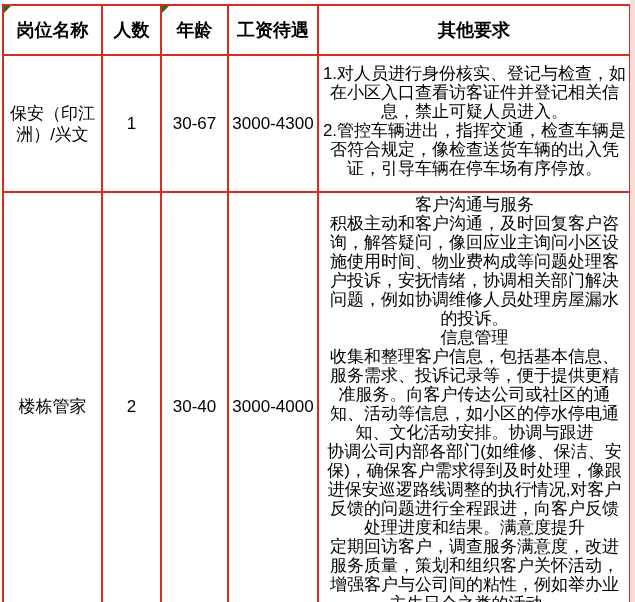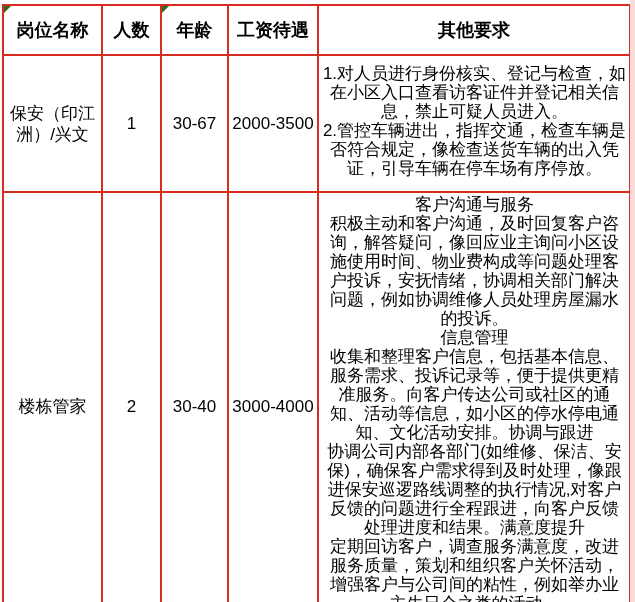--- a/index.html
+++ b/index.html
@@ -110,21 +110,21 @@
       </th>
       <th>
         <span>其他要求</span>
       </th>
     </tr>
 
     <tr class="row-1">
       <td class="center">保安（印江洲）/兴文</td>
       <td class="center">1</td>
       <td class="center">30-67</td>
-      <td class="center">2000-3500</td>
+      <td class="center">3000-4300</td>
       <td class="req">1.对人员进行身份核实、登记与检查，如在小区入口查看访客证件并登记相关信息，禁止可疑人员进入。
 2.管控车辆进出，指挥交通，检查车辆是否符合规定，像检查送货车辆的出入凭证，引导车辆在停车场有序停放。</td>
     </tr>
 
     <tr class="row-2">
       <td class="center">楼栋管家</td>
       <td class="center">2</td>
       <td class="center">30-40</td>
       <td class="center">3000-4000</td>
       <td class="req">客户沟通与服务

